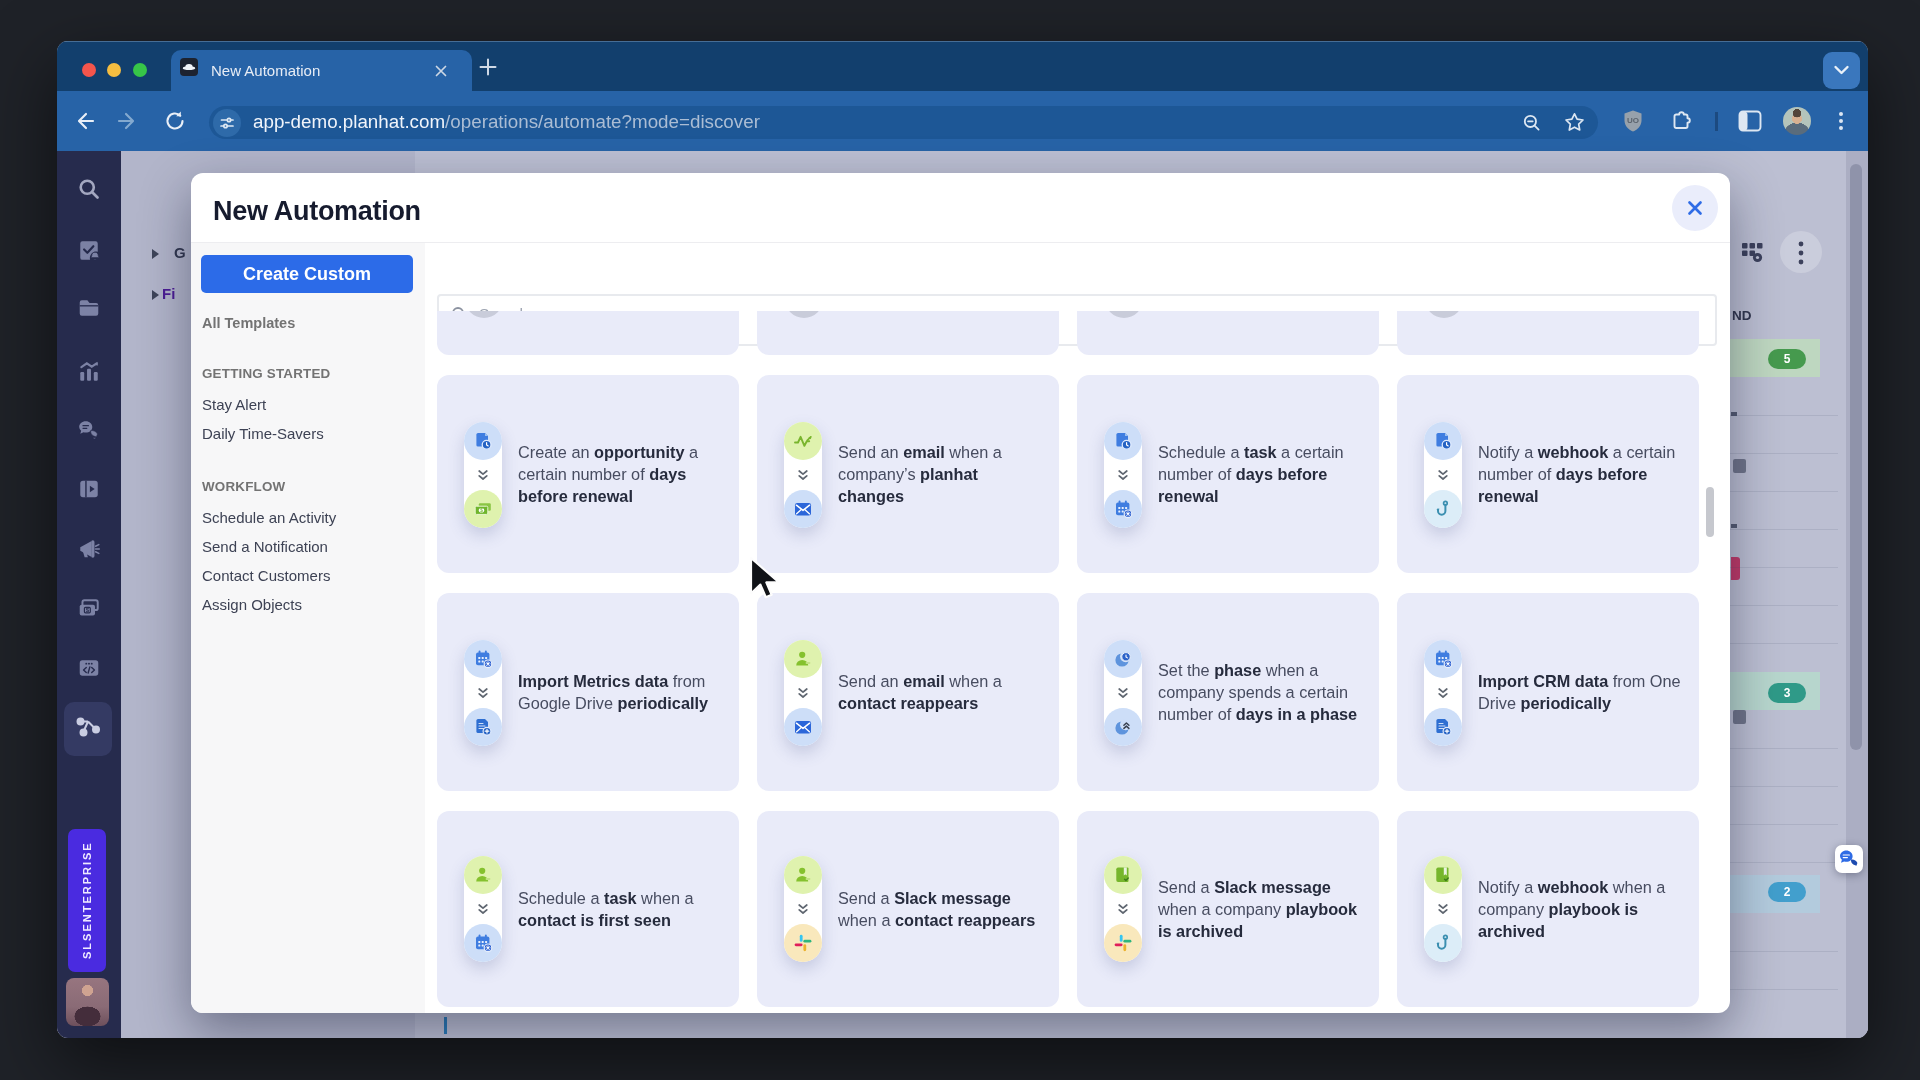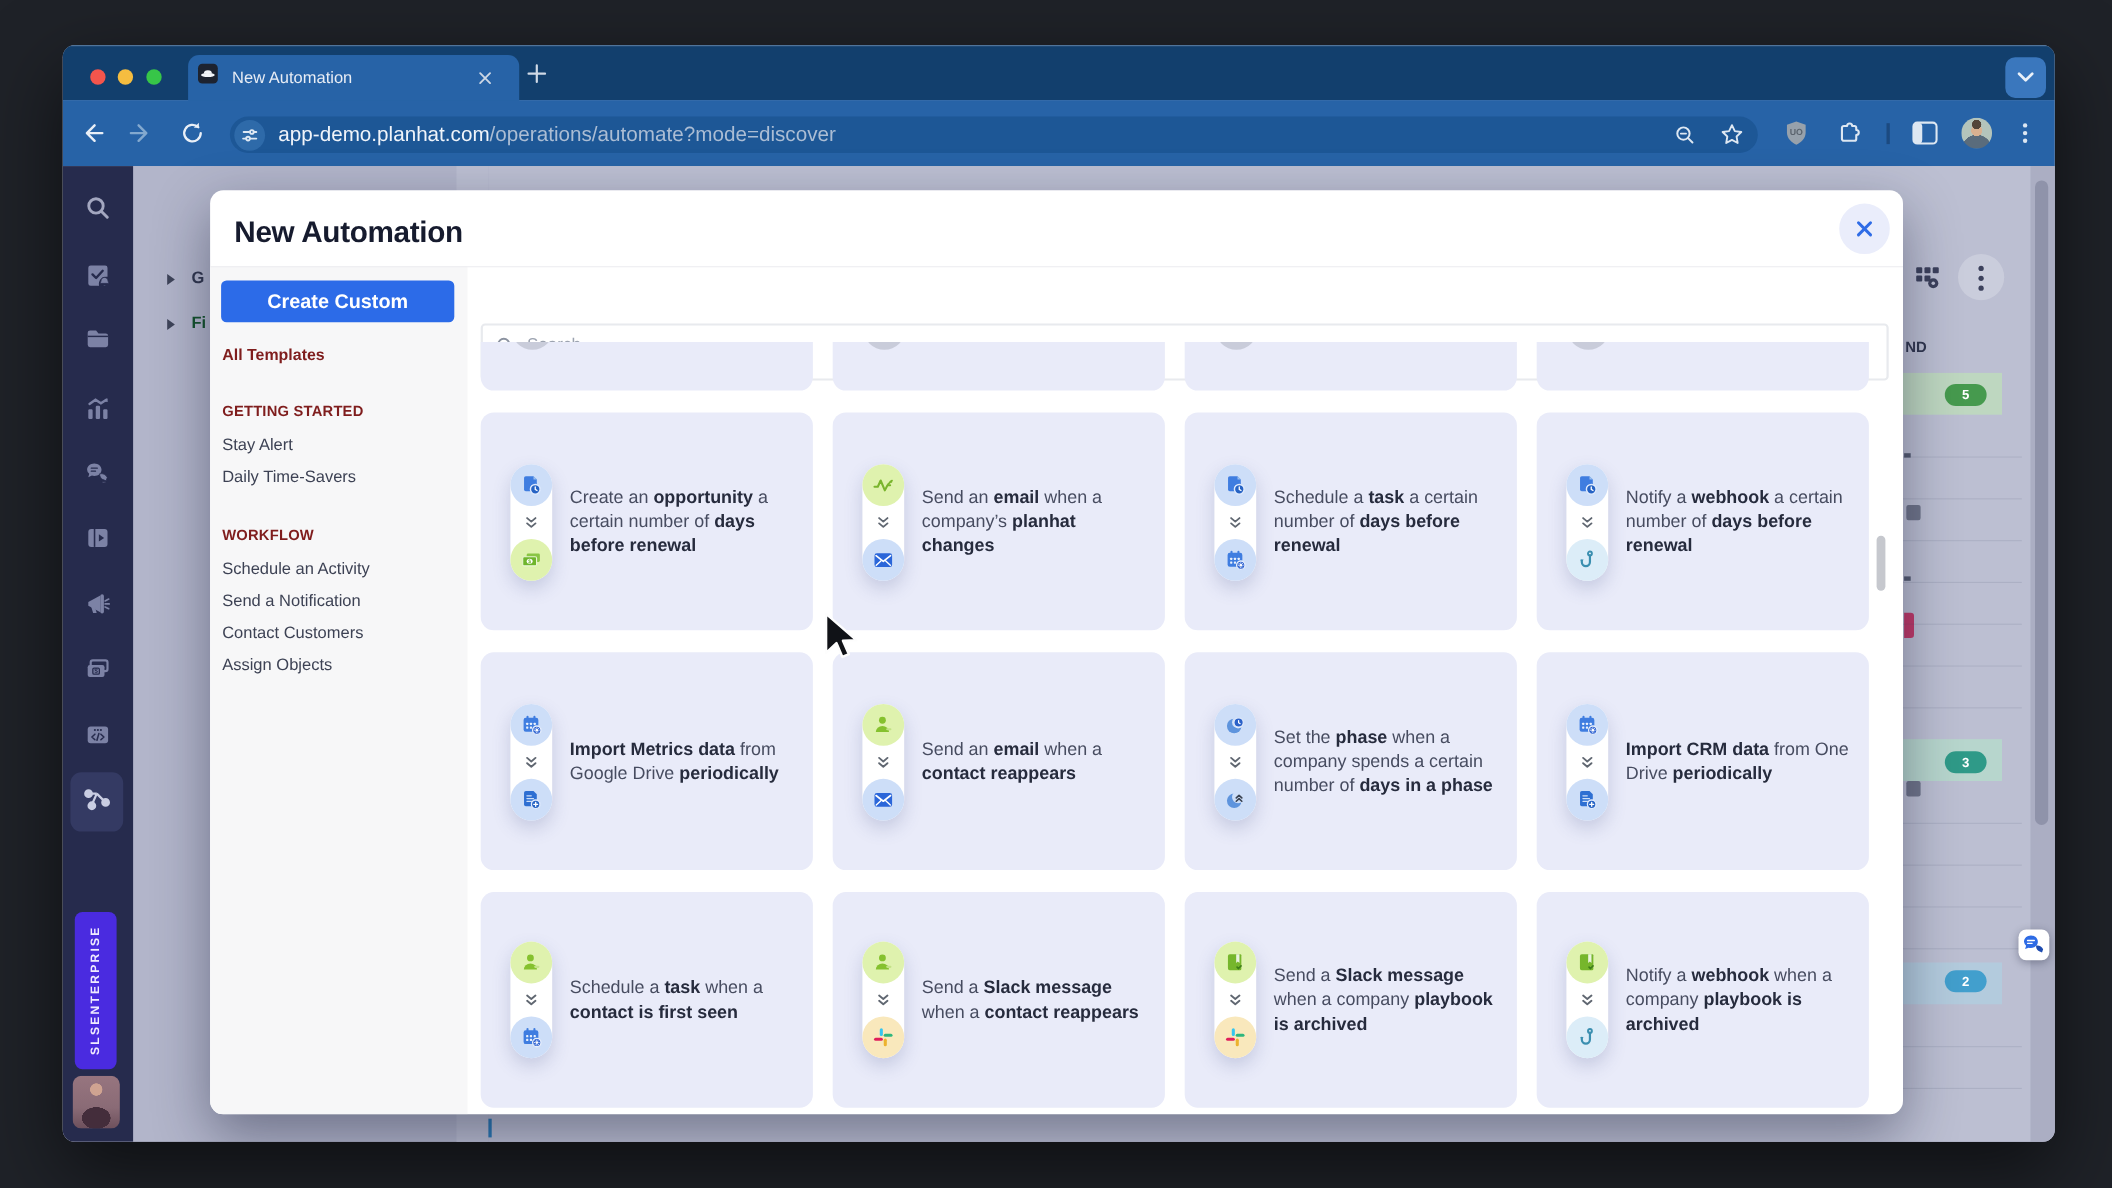--- a/index.html
+++ b/index.html
@@ -31,21 +31,21 @@
     background:#f7f7f8; }
   #mdiv { position:absolute; left:0; top:69px; width:1539px; height:1px; background:#ededf0; }
   #mtitle { position:absolute; left:22px; top:23px; font-size:27px; font-weight:bold;
     color:#161b2e; letter-spacing:-.3px; }
   #mclose { position:absolute; left:1481px; top:12px; width:46px; height:46px;
     border-radius:50%; background:#eaedfb; }
   #createbtn { position:absolute; left:10px; top:82px; width:212px; height:38px;
     border-radius:5px; background:#2c6be8; color:#ffffff; font-size:18px; font-weight:bold;
     text-align:center; line-height:38px; }
   .navitem { position:absolute; left:11px; font-size:15px; color:#3d4254; }
-  .navhead { position:absolute; left:11px; font-size:14.5px; font-weight:bold; color:#7f1d1d; }
+  .navhead { position:absolute; left:11px; font-size:14.5px; font-weight:bold; color:#737373; }
   #msearch { position:absolute; left:246px; top:81px; width:1280px; height:52px;
     border:2px solid #e8eaee; border-radius:4px; background:#fff;margin-top:40px; }
   #msearch span { position:absolute; left:40px; top:9px; font-size:15.5px; color:#9ca3b0; }
   .card { position:absolute; width:302px; background:#e9ebf9; border-radius:12px; overflow:hidden; }
   .pill { position:absolute; left:27px; top:47px; width:38px; height:106px;
     background:#ffffff; border-radius:19px;
     box-shadow:0 7px 16px rgba(70,80,140,.22); }
   .circ { position:absolute; left:0; width:38px; height:38px; border-radius:50%;
     display:flex; align-items:center; justify-content:center; }
   .circ.t { top:0; } .circ.b { bottom:0; }
@@ -281,21 +281,21 @@
       <div class="rline" style="top:711px;"></div>
           <div class="rline" style="top:800px;"></div>
       <div class="rline" style="top:838px;"></div>
 
       <div style="position:absolute;left:0px;top:866px;width:3px;height:17px;background:#2a7ab5;"></div>
     </div>
 
     <div style="position:absolute;left:95px;top:98px;width:0;height:0;border-left:7px solid #3e4459;border-top:5px solid transparent;border-bottom:5px solid transparent;"></div>
     <div style="position:absolute;left:117px;top:93px;font-size:15px;font-weight:bold;color:#31374f;">G</div>
     <div style="position:absolute;left:95px;top:139px;width:0;height:0;border-left:7px solid #3e4459;border-top:5px solid transparent;border-bottom:5px solid transparent;"></div>
-    <div style="position:absolute;left:117px;top:134px;font-size:15px;font-weight:bold;color:#14532d;">Fi</div>
+    <div style="position:absolute;left:105px;top:134px;font-size:15px;font-weight:bold;color:#4c1d95;">Fi</div>
 
     <div style="position:absolute;left:1789px;top:0;width:22px;height:887px;background:#abaec3;"></div>
     <div style="position:absolute;left:1793px;top:13px;width:12px;height:586px;border-radius:6px;background:#8f93aa;"></div>
     <div id="sidebar">
       <svg class="sicon" style="top:26px;" viewBox="0 0 22 22">
             <circle cx="9.4" cy="9.4" r="6" fill="none" stroke="#c3c7dd" stroke-width="2.4"></circle>
             <path d="M14 14l4.8 4.8" stroke="#c3c7dd" stroke-width="2.4" stroke-linecap="round"></path>
           </svg>
       <svg class="sicon" style="top:87px;" viewBox="0 0 22 22">
             <path d="M3 5a2 2 0 0 1 2-2h12a2 2 0 0 1 2 2v7.5a6 6 0 0 0-7 7.5H5a2 2 0 0 1-2-2z" fill="#9298bb"></path>

